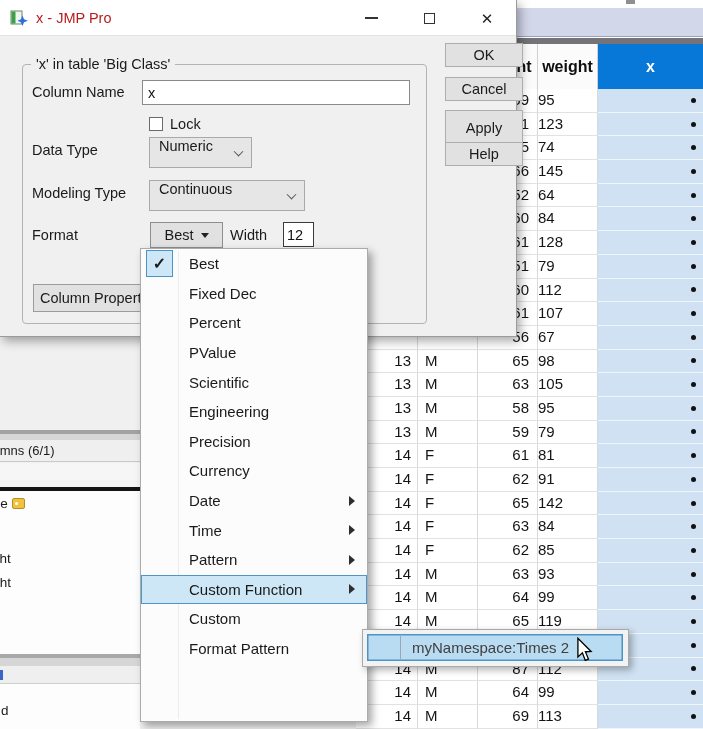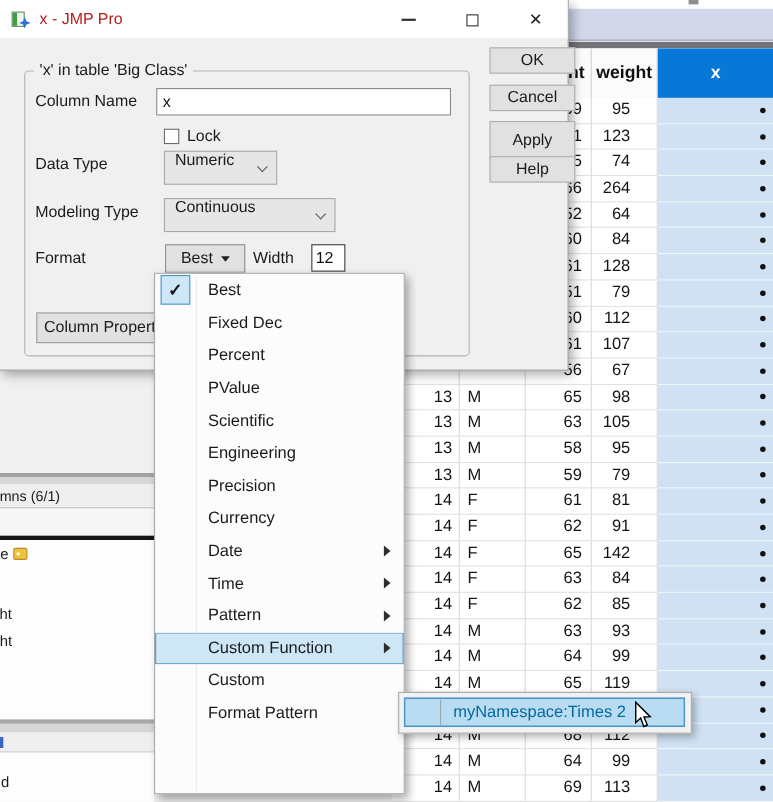--- a/index.html
+++ b/index.html
@@ -16,21 +16,21 @@
   .thead { position:absolute; left:0; top:44px; width:100%; height:45px; display:flex; background:#fbfbfb; }
   .th { font-weight:bold; font-size:16px; color:#0f0f0f; display:flex; align-items:center; justify-content:center; border-right:1px solid #d0d0d0; height:100%; }
   .th.c0 { width:62px; } .th.c1 { width:60px; } .th.c2 { width:60px; } .th.c3 { width:60px; }
   .th.cx { flex:1; background:var(--accent,#0778d7); color:#fff; border-right:none; }
   .tbody { position:absolute; left:0; top:89px; width:100%; }
   .trow { display:flex; height:23.7px; }
   .tcell { font-size:15px; color:#141414; line-height:22.7px; border-right:1px solid #d9d9d9; border-bottom:1px solid #e2e2e2; height:23.7px; overflow:hidden; }
   .tcell.c0 { width:62px; text-align:right; padding-right:6px; }
   .tcell.c1 { width:60px; padding-left:7px; }
   .tcell.c2 { width:60px; text-align:right; padding-right:8px; }
-  .tcell.c3 { width:60px; text-align:right; padding-right:24px; }
+  .tcell.c3 { width:60px; padding-right:24px; }
   .tcell.cx { flex:1; background:var(--xfill,#cfe1f2); border-right:none; border-bottom:1px solid #eef5fb; position:relative; }
   .dot { position:absolute; right:7px; top:50%; margin-top:-2.5px; width:5px; height:5px; border-radius:50%; background:#111; }
 
   
   .fragments { position:absolute; left:0; top:0; width:140px; height:729px; z-index:2; }
   .frag { position:absolute; }
   .f-gray { left:0; top:338px; width:140px; height:92px; background:#f0f0f0; }
   .f-b1a { left:0; top:430px; width:140px; height:4px; background:#a2a2a2; }
   .f-b1b { left:0; top:434px; width:140px; height:6px; background:#d6d6d6; }
   .f-phdr { left:0; top:440px; width:140px; height:22px; background:#efefef; border-bottom:1px solid #c9c9c9; overflow:hidden; }
@@ -85,21 +85,21 @@
   .menu::before { content:''; position:absolute; left:37px; top:2px; bottom:2px; width:1px; background:#ececec; }
   .menu-item { position:relative; height:29.6px; display:flex; align-items:center; font-size:15px; color:#1a1a1a; }
   .menu-item .mi-label { margin-left:48px; }
   .menu-item.hl { background:var(--mhl,#cde7f7); box-shadow:inset 0 0 0 1px #4f96c8; }
   .mi-check { position:absolute; left:5px; top:1px; width:27px; height:27px; background:var(--mhl,#cde7f7); border:1px solid #4c94c8; display:flex; align-items:center; justify-content:center; font-size:16px; font-weight:bold; color:#1b1b1b; }
   .mi-arrow { position:absolute; right:12px; top:50%; margin-top:-5px; width:0; height:0; border-left:6px solid #2e2e2e; border-top:5px solid transparent; border-bottom:5px solid transparent; }
 
   
   .submenu { position:absolute; left:362px; top:629px; width:267px; height:38px; z-index:11; background:#f2f2f2;
              border:1px solid #a9a9a9; box-shadow:3px 3px 7px rgba(0,0,0,.3); }
-  .sub-item { position:absolute; left:4px; top:4px; right:5px; bottom:5px; background:#badcf2; box-shadow:inset 0 0 0 1.5px #4a94c6; display:flex; align-items:center; font-size:15px; color:#0369a1; }
+  .sub-item { position:absolute; left:4px; top:4px; right:5px; bottom:5px; background:#badcf2; box-shadow:inset 0 0 0 1.5px #4a94c6; display:flex; align-items:center; font-size:15px; color:#404040; }
   .sub-item::before { content:''; position:absolute; left:33px; top:2px; bottom:2px; width:1px; background:#9aa7b1; }
   .sub-item span { margin-left:45px; }
 
   .cursor { position:absolute; left:576px; top:637px; z-index:20; }
 </style>
 </head>
 <body>
 
 <div class="screen">
 
@@ -141,21 +141,21 @@
           <div class="tcell c2">55</div>
           <div class="tcell c3">74</div>
           <div class="tcell cx">
             <span class="dot"></span>
           </div>
         </div>
         <div class="trow">
           <div class="tcell c0"></div>
           <div class="tcell c1"></div>
           <div class="tcell c2">66</div>
-          <div class="tcell c3">264</div>
+          <div class="tcell c3">145</div>
           <div class="tcell cx">
             <span class="dot"></span>
           </div>
         </div>
         <div class="trow">
           <div class="tcell c0"></div>
           <div class="tcell c1"></div>
           <div class="tcell c2">52</div>
           <div class="tcell c3">64</div>
           <div class="tcell cx">
@@ -329,21 +329,21 @@
           <div class="tcell c1"></div>
           <div class="tcell c2"></div>
           <div class="tcell c3"></div>
           <div class="tcell cx">
             <span class="dot"></span>
           </div>
         </div>
         <div class="trow">
           <div class="tcell c0">14</div>
           <div class="tcell c1">M</div>
-          <div class="tcell c2">68</div>
+          <div class="tcell c2">87</div>
           <div class="tcell c3">112</div>
           <div class="tcell cx">
             <span class="dot"></span>
           </div>
         </div>
         <div class="trow">
           <div class="tcell c0">14</div>
           <div class="tcell c1">M</div>
           <div class="tcell c2">64</div>
           <div class="tcell c3">99</div>

